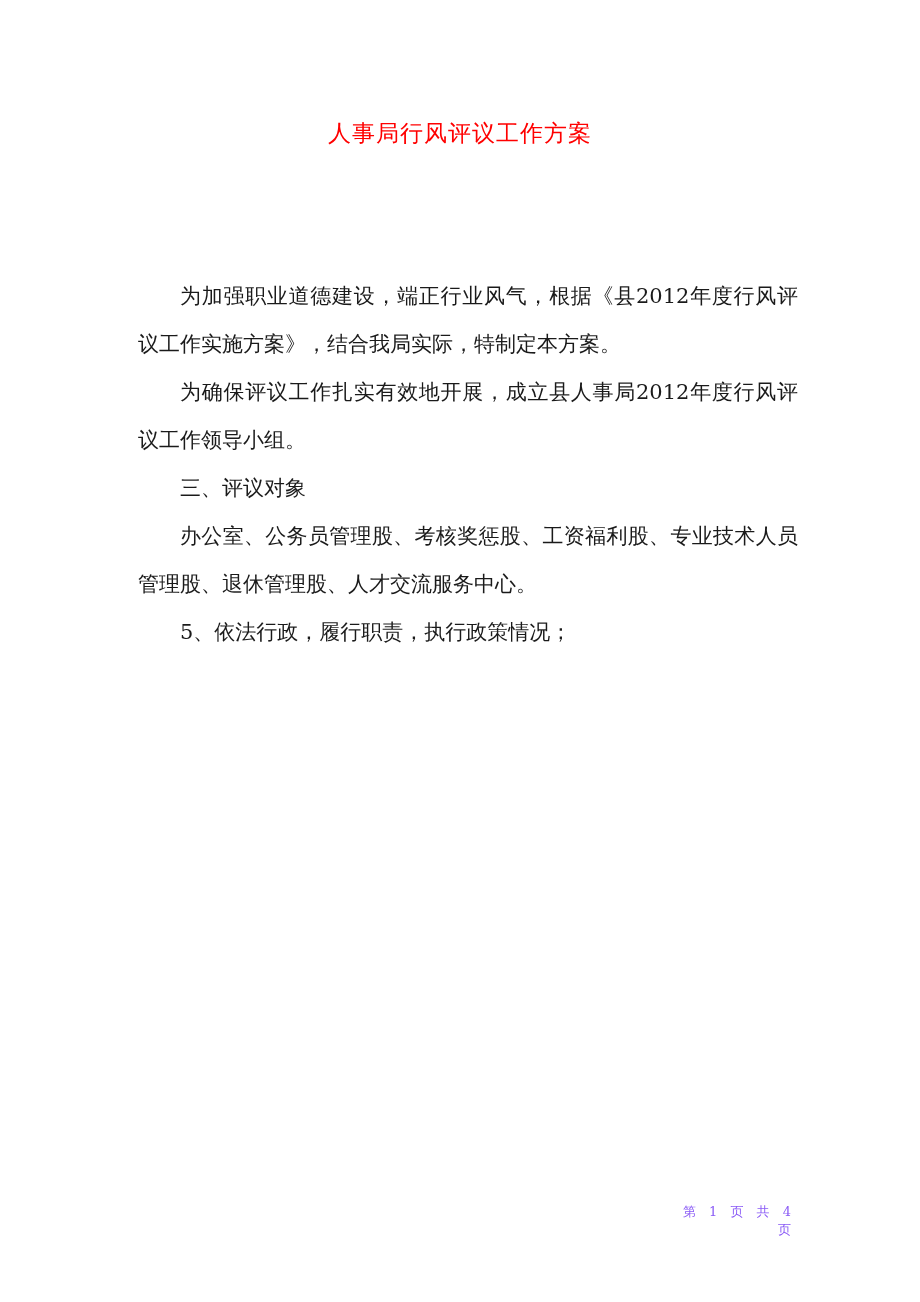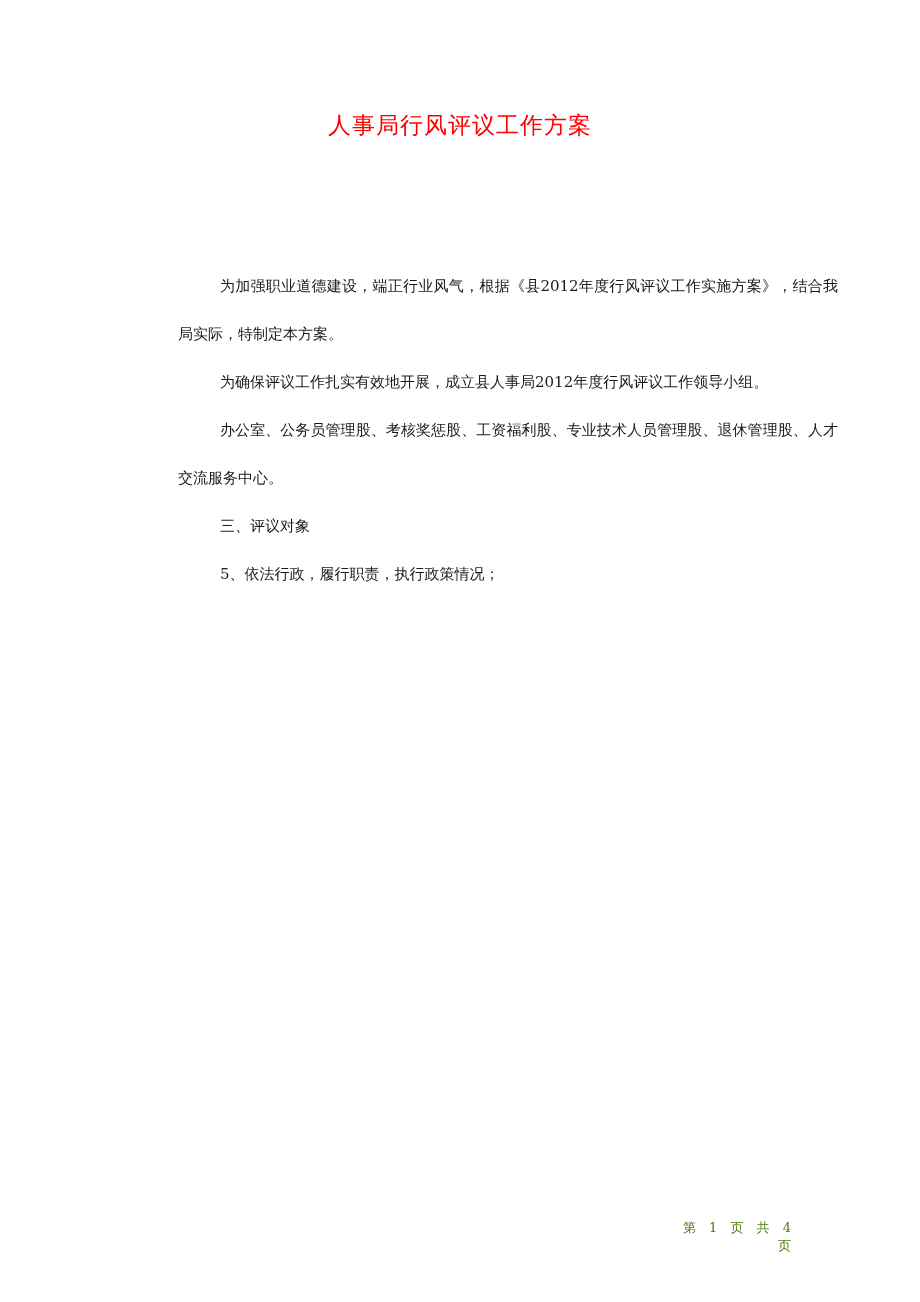--- a/index.html
+++ b/index.html
@@ -15,64 +15,62 @@
       font-family: "DejaVu Serif", "Liberation Serif", serif;
       color: #1a1a1a;
     }
     .page {
       position: absolute;
       left: 0; top: 0;
       width: 920px; height: 1302px;
     }
     .title {
       position: absolute;
-      top: 110px;
+      top: 118px;
       left: 0;
       width: 920px;
       text-align: center;
       font-size: 23px;
       color: #ff0000;
       letter-spacing: 1px;
     }
     .body-text {
       position: absolute;
       left: 138px;
       width: 660px;
-      top: 262px;
-      font-size: 15px;
+      top: 272px;
+      font-size: 21px;
       line-height: 48px;
       text-align: justify;
       text-justify: inter-ideograph;
-      margin-left: 40px;
     }
     .body-text p {
       margin: 0;
       text-indent: 42px;
     }
     .footer {
       position: absolute;
       top: 1203px;
       left: 668px;
       width: 125px;
       font-size: 13px;
-      color: #4d7c0f;
+      color: #8b5cf6;
       word-spacing: 5px;
       letter-spacing: 2px;
       text-align: right;
-      margin-top: 16px;
     }
   </style>
 </head>
 <body>
 
 <div class="page">
   <div class="title">人事局行风评议工作方案</div>
 
   <div class="body-text">
     <p>为加强职业道德建设，端正行业风气，根据《县2012年度行风评议工作实施方案》，结合我局实际，特制定本方案。</p>
     <p>为确保评议工作扎实有效地开展，成立县人事局2012年度行风评议工作领导小组。</p>
+    <p>三、评议对象</p>
     <p>办公室、公务员管理股、考核奖惩股、工资福利股、专业技术人员管理股、退休管理股、人才交流服务中心。</p>
-    <p>三、评议对象</p>
     <p>5、依法行政，履行职责，执行政策情况；</p>
   </div>
 
   <div class="footer">第 1 页 共 4 页</div>
 </div>
 
 </body></html>

